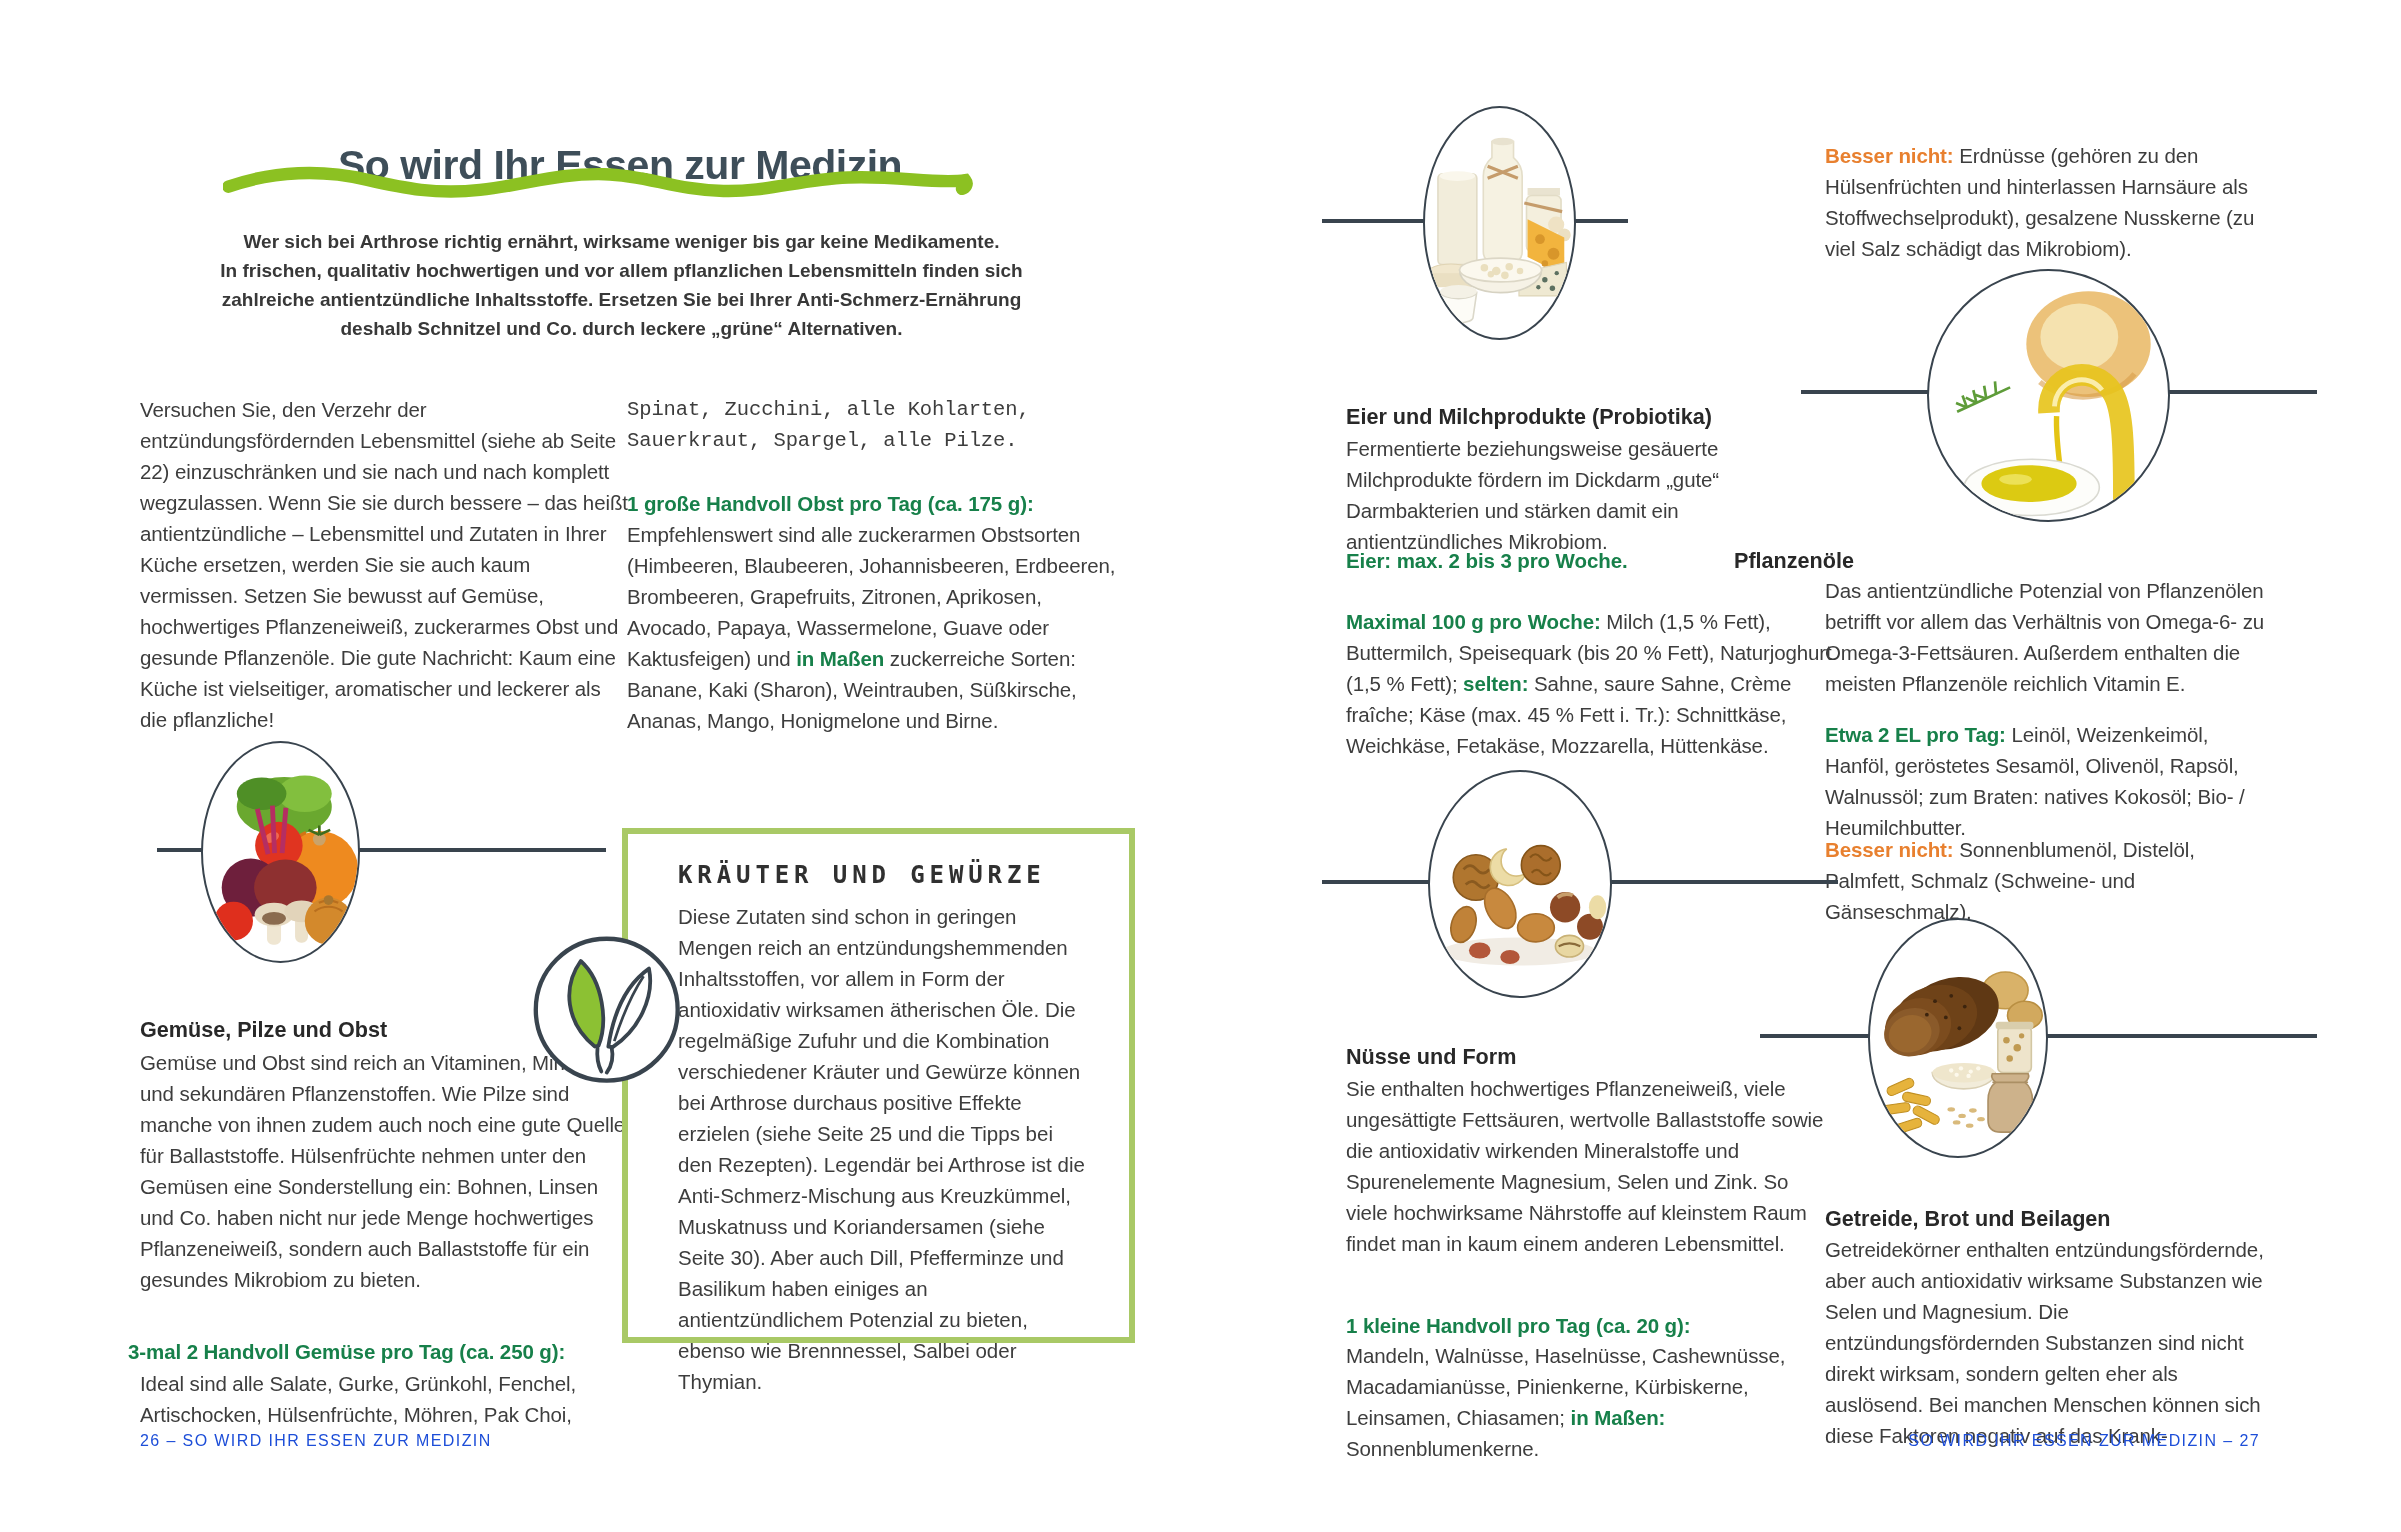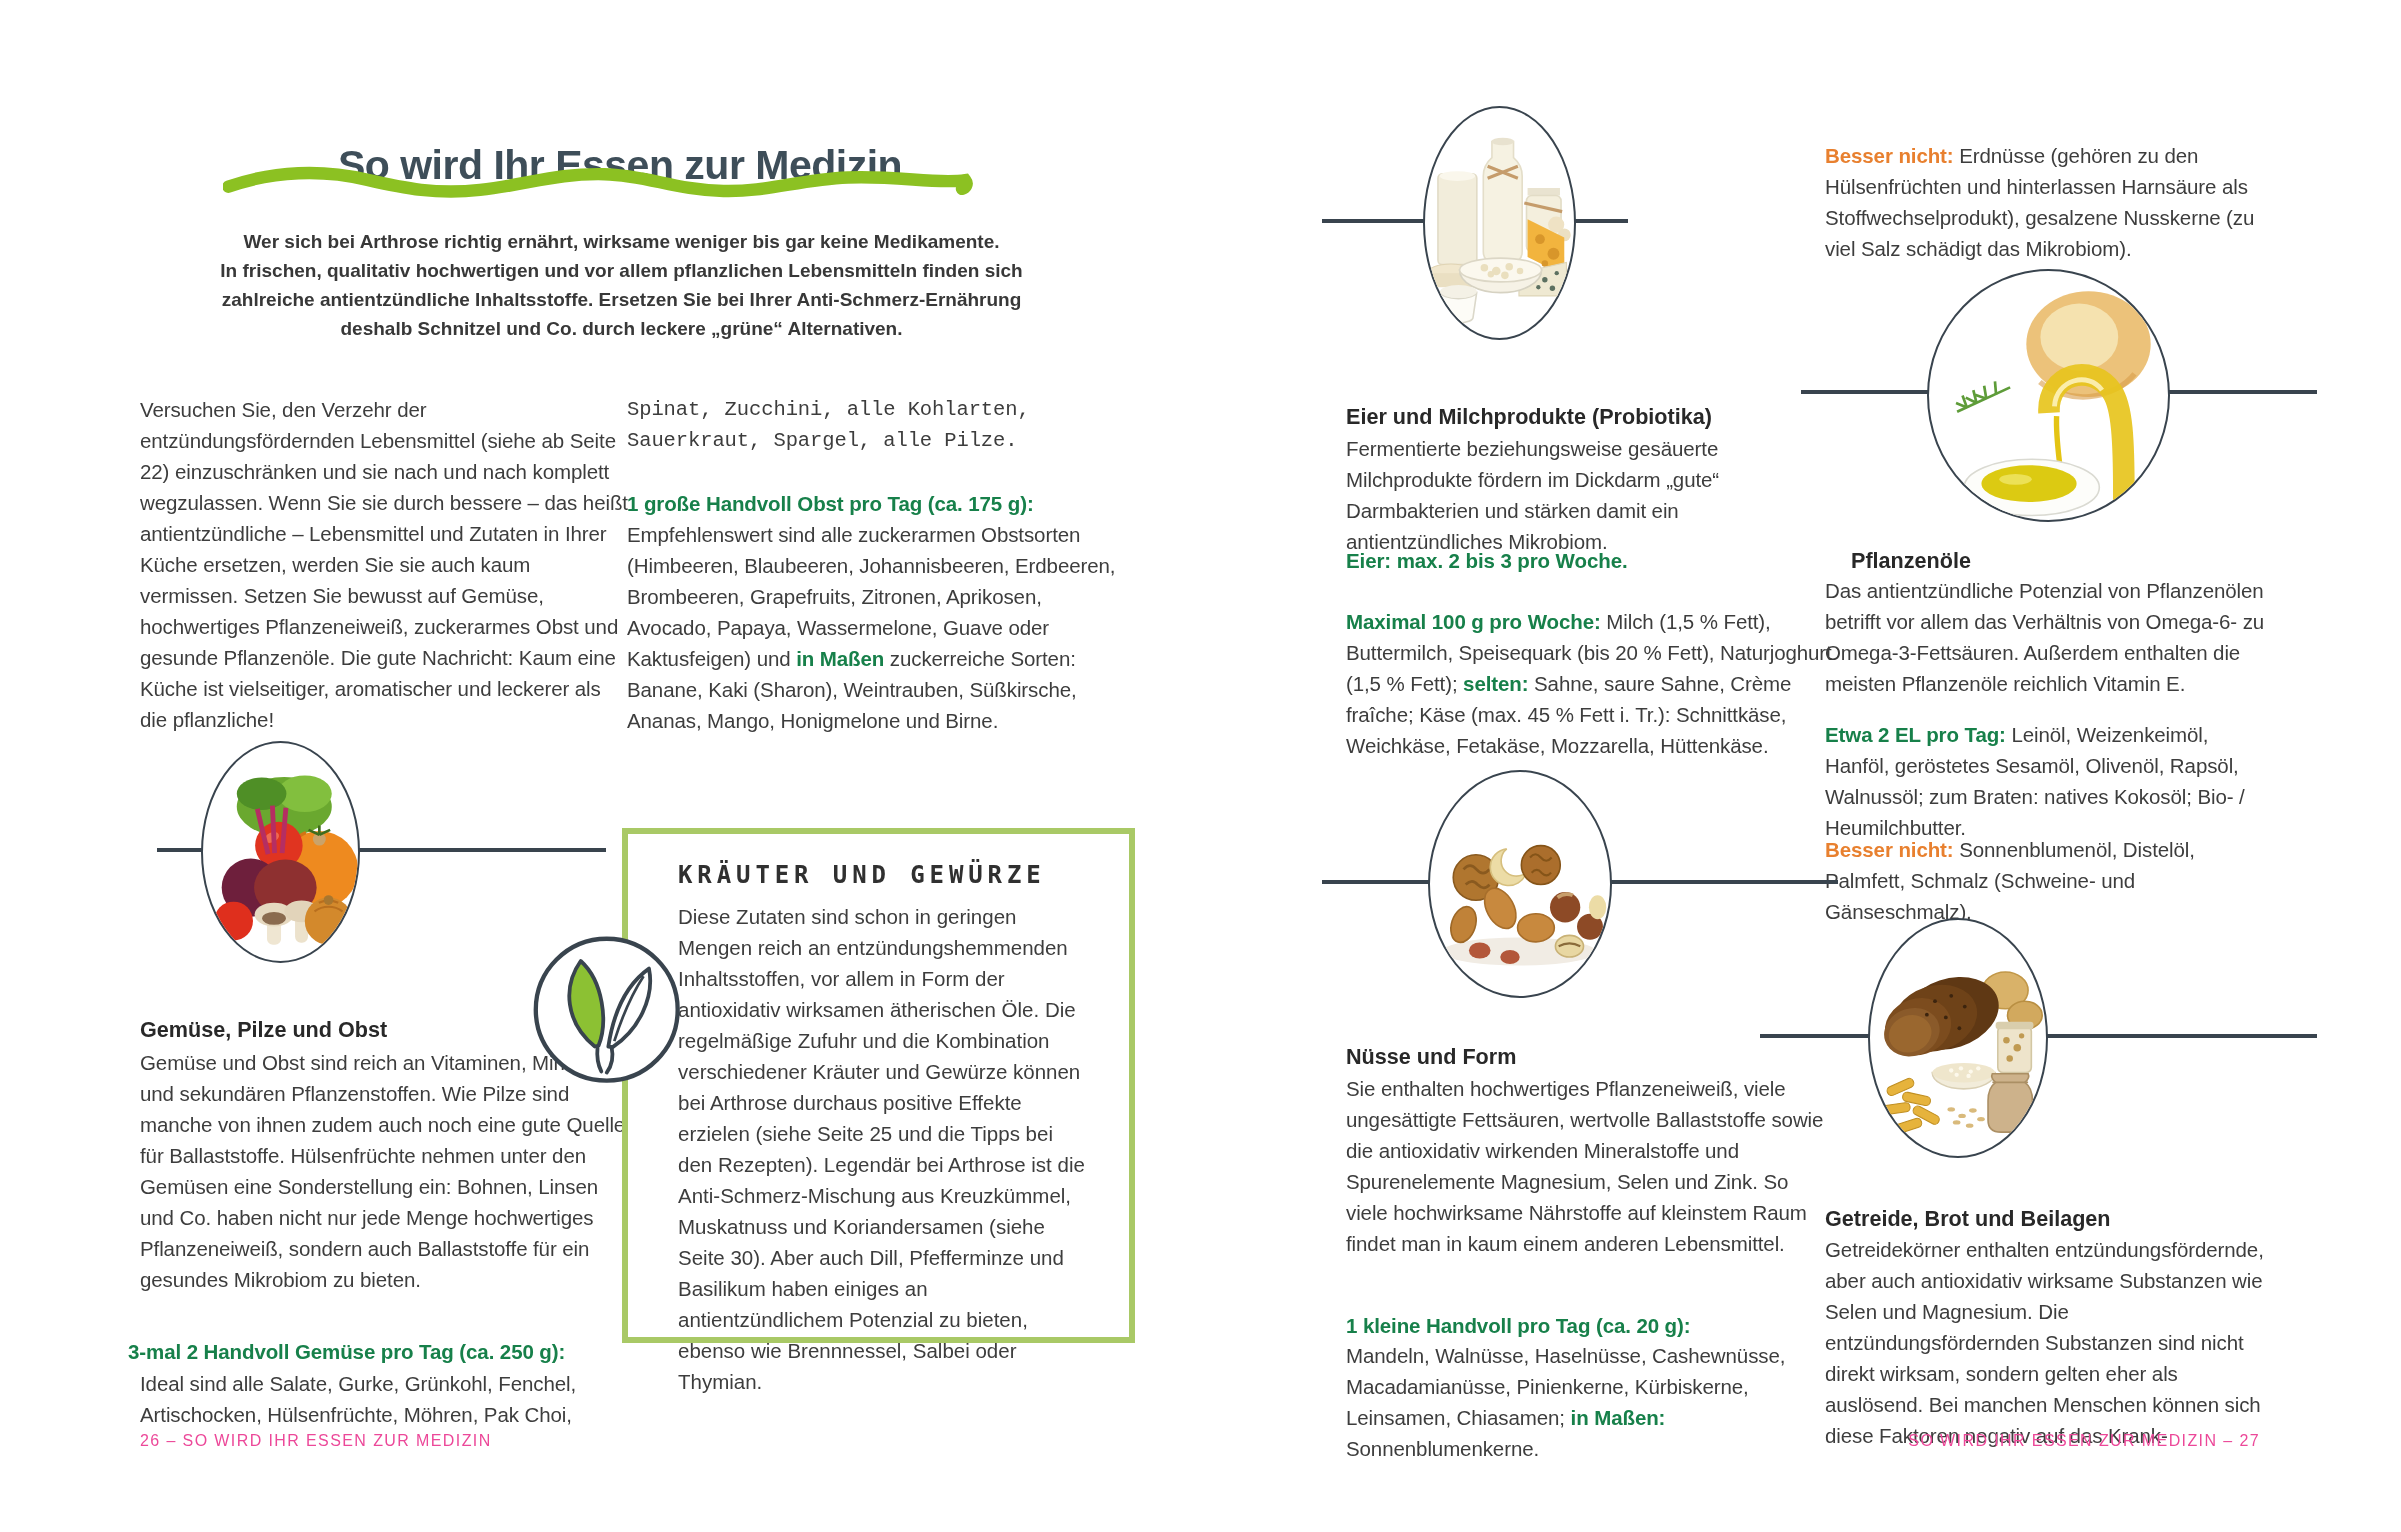--- a/index.html
+++ b/index.html
@@ -5,21 +5,21 @@
   html,body{margin:0;padding:0;background:#ffffff;}
   .spread{position:relative;width:2401px;height:1533px;background:#ffffff;overflow:hidden;
           font-family:"Liberation Sans","DejaVu Sans",sans-serif;color:#3d3d3d;}
   .abs{position:absolute;}
   .body-text{font-size:20.5px;line-height:31px;font-weight:400;color:#3d3d3d;letter-spacing:-0.1px;}
   .sec-head{font-size:21.6px;line-height:27px;font-weight:700;color:#282828;}
   .green{color:#17804A;font-weight:700;}
   .orange{color:#E8802F;font-weight:700;text-align:right;}
   .page-title{font-size:41px;font-weight:700;color:#3E4E59;letter-spacing:-0.5px;text-align:center;}
   .intro{font-size:19px;line-height:29px;font-weight:600;color:#383838;text-align:center;}
-  .footer{font-size:16px;font-weight:500;color:#ec4899;letter-spacing:1.4px;}
+  .footer{font-size:16px;font-weight:500;color:#1d4ed8;letter-spacing:1.4px;}
   .hline{position:absolute;height:3.8px;background:#39444E;z-index:1;}
   .oval{position:absolute;border-radius:50%;border:2.2px solid #39444E;background:#fff;overflow:hidden;z-index:2;}
   .oval svg{display:block;width:100%;height:100%;}
   .infobox{position:absolute;border:6.5px solid #A9C966;background:#fff;box-sizing:border-box;
            padding:27px 37px 32px 50px;z-index:3;}
   .infobox .box-title{font-family:"DejaVu Sans Mono",monospace;font-size:24px;font-weight:700;
            color:#303030;letter-spacing:4.9px;}
   .infobox .box-body{margin-top:12px;font-size:20.5px;line-height:31px;color:#3d3d3d;}
   .leaf-badge{position:absolute;z-index:4;}
 </style>
@@ -185,21 +185,21 @@
       </g>
       <path d="M222 262 C 218 190, 300 168, 338 222 C 356 248, 362 300, 360 460" stroke="#e7c41d" stroke-width="40" fill="none" opacity="0.92"></path>
       <path d="M232 250 C 235 200, 295 185, 320 220" stroke="#fff8cc" stroke-width="9" fill="none" opacity="0.8"></path>
       <path d="M236 268 C 234 310, 242 350, 246 398" stroke="#e4c414" stroke-width="10" fill="none"></path>
       <ellipse cx="190" cy="400" rx="125" ry="52" fill="#fdfdfa" stroke="#dadad2" stroke-width="3"></ellipse>
       <ellipse cx="185" cy="393" rx="88" ry="34" fill="#dcca12"></ellipse>
       <ellipse cx="160" cy="385" rx="30" ry="10" fill="#f0e668" opacity="0.8"></ellipse>
     </svg>
   </div>
 
-  <h2 class="abs sec-head" style="left:1851px;top:547px;width:449px;margin:0;">Pflanzenöle</h2>
+  <h2 class="abs sec-head" style="left:1734px;top:547px;width:449px;margin:0;">Pflanzenöle</h2>
   <p class="abs body-text" style="left:1825px;top:575px;width:449px;margin:0;">Das antientzündliche Potenzial von Pflanzenölen betrifft vor allem das Verhältnis von Omega-6- zu Omega-3-Fettsäuren. Außerdem enthalten die meisten Pflanzenöle reichlich Vitamin E.</p>
   <p class="abs body-text" style="left:1825px;top:719px;width:449px;margin:0;"><span class="green">Etwa 2 EL pro Tag:</span><span> Leinöl, Weizenkeimöl, Hanföl, geröstetes Sesamöl, Olivenöl, Rapsöl, Walnussöl; zum Braten: natives Kokosöl; Bio- / Heumilchbutter.</span></p>
   <p class="abs body-text" style="left:1825px;top:834px;width:449px;margin:0;"><span class="orange">Besser nicht:</span><span> Sonnenblumenöl, Distelöl, Palmfett, Schmalz (Schweine- und Gänseschmalz).</span></p>
 
   <div class="hline" style="left:1760px;top:1034px;width:557px;"></div>
   <div class="oval" style="left:1868px;top:918px;width:176px;height:236px;">
     <svg viewBox="0 0 325 436">
       <ellipse cx="250" cy="130" rx="42" ry="34" fill="#d9b269" stroke="#c19748" stroke-width="3"></ellipse>
       <ellipse cx="286" cy="176" rx="32" ry="26" fill="#d2a95e" stroke="#b98f42" stroke-width="3"></ellipse>
       <rect x="236" y="196" width="62" height="86" rx="10" fill="#eee4cb" stroke="#d3c7a4" stroke-width="3"></rect>

